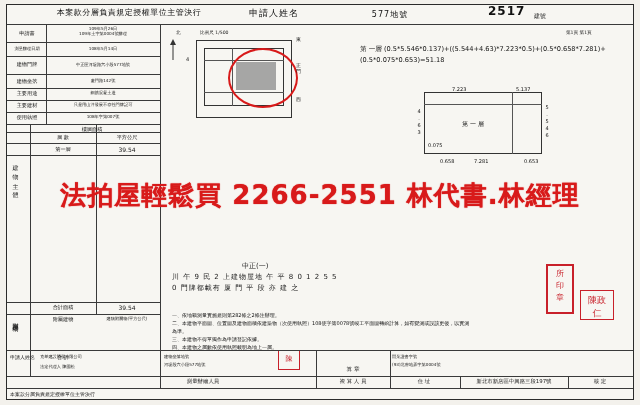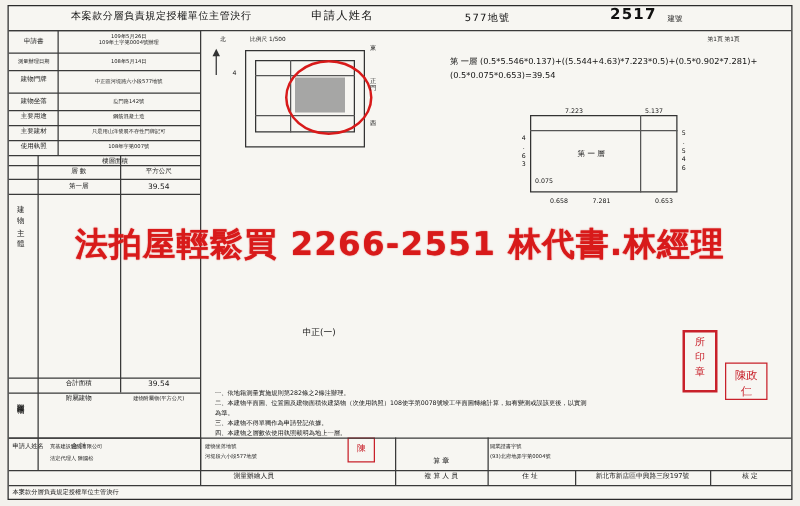--- a/index.html
+++ b/index.html
@@ -240,41 +240,43 @@
 
     <div class="circle-red" style="left:228px; top:48px; width:66px; height:56px;"></div>
 
     <div class="cell" style="left:296px; top:36px; width:10px; font-size:5px;">東</div>
     <div class="cell" style="left:296px; top:62px; width:10px; font-size:5px;">正
 門</div>
     <div class="cell" style="left:296px; top:96px; width:10px; font-size:5px;">西</div>
     <div class="cell" style="left:186px; top:56px; width:10px; font-size:5px;">4</div>
   </div>
 
-  <div class="formula" style="left:360px; top:44px; width:270px;">第 一層 (0.5*5.546*0.137)+((5.544+4.63)*7.223*0.5)+(0.5*0.902*7.281)+(0.5*0.075*0.653)=39.54</div>
+  <div class="formula" style="left:360px; top:44px; width:270px;">第 一層 (0.5*5.546*0.137)+((5.544+4.63)*7.223*0.5)+(0.5*0.658*7.281)+(0.5*0.075*0.653)=51.18</div>
 
   <div>
     <div class="plan-box" style="left:424px; top:92px; width:118px; height:62px;"></div>
     <div class="thin" style="left:424px; top:104px; width:118px; height:1px;"></div>
     <div class="thin" style="left:512px; top:92px; width:1px; height:62px;"></div>
     <div class="cell c" style="left:448px; top:120px; width:50px; font-size:6px;">第 一 層</div>
 
     <div class="dim" style="left:452px; top:86px;">7.223</div>
     <div class="dim" style="left:516px; top:86px;">5.137</div>
     <div class="dim vert" style="left:416px; top:108px; height:30px;">4.63</div>
     <div class="dim vert" style="left:544px; top:104px; height:30px;">5.546</div>
     <div class="dim" style="left:428px; top:142px;">0.075</div>
     <div class="dim" style="left:440px; top:158px;">0.658</div>
     <div class="dim" style="left:474px; top:158px;">7.281</div>
     <div class="dim" style="left:524px; top:158px;">0.653</div>
   </div>
 
   <div class="overlay-text">法拍屋輕鬆買  2266-2551  林代書.林經理</div>
 
   <div class="cell" style="left:242px; top:262px; width:60px; font-size:7px;">中正(一)</div>
+  <div class="handwrite" style="left:172px; top:272px; width:170px;">川 午 9 民 2 上建物屋地                 午 平 8 0 1 2 5 5 0
+門牌都載有       厦   門   平   段   亦   建   之</div>
 
   <div class="notes" style="left:172px; top:312px; width:300px;">一、依地籍測量實施規則第282條之2條注辦理。</div>
   <div class="notes" style="left:172px; top:320px; width:300px;">二、本建物平面圖、位置圖及建物面積依建築物（次使用執照）108使字第0078號竣工平面圖轉繪計算，如有變測或誤該更後，以實測為準。</div>
   <div class="notes" style="left:172px; top:336px; width:300px;">三、本建物不得單獨作為申請登記依據。</div>
   <div class="notes" style="left:172px; top:344px; width:300px;">四、本建物之層數依使用執照載明為地上一層。</div>
 
   <div class="seal" style="left:546px; top:264px; width:28px; height:50px; font-size:8px; line-height:1.5;">所<br>印<br>章</div>
   <div class="seal-sq" style="left:580px; top:290px; width:34px; height:30px; font-size:9px;">陳政<br>仁</div>
   <div class="seal-sq" style="left:278px; top:350px; width:22px; height:20px; font-size:7px;">陳</div>
 

